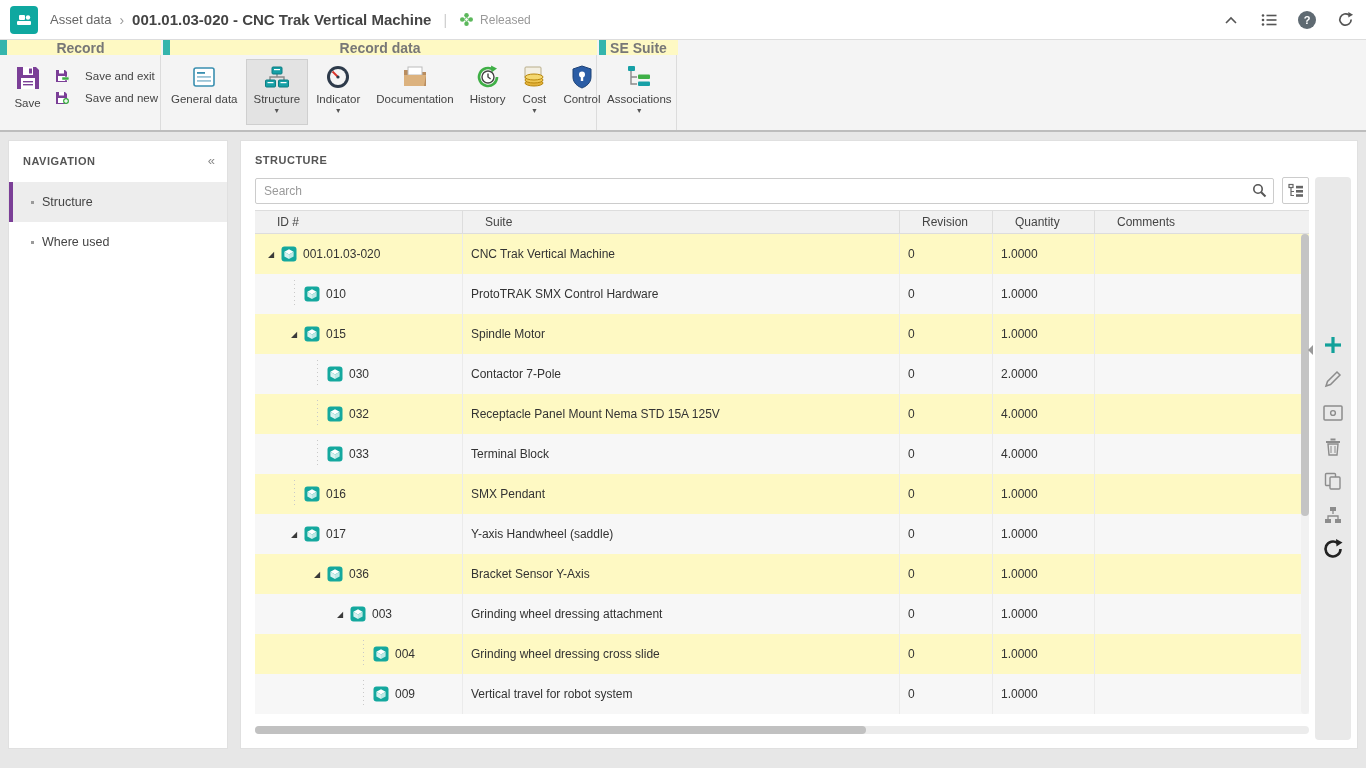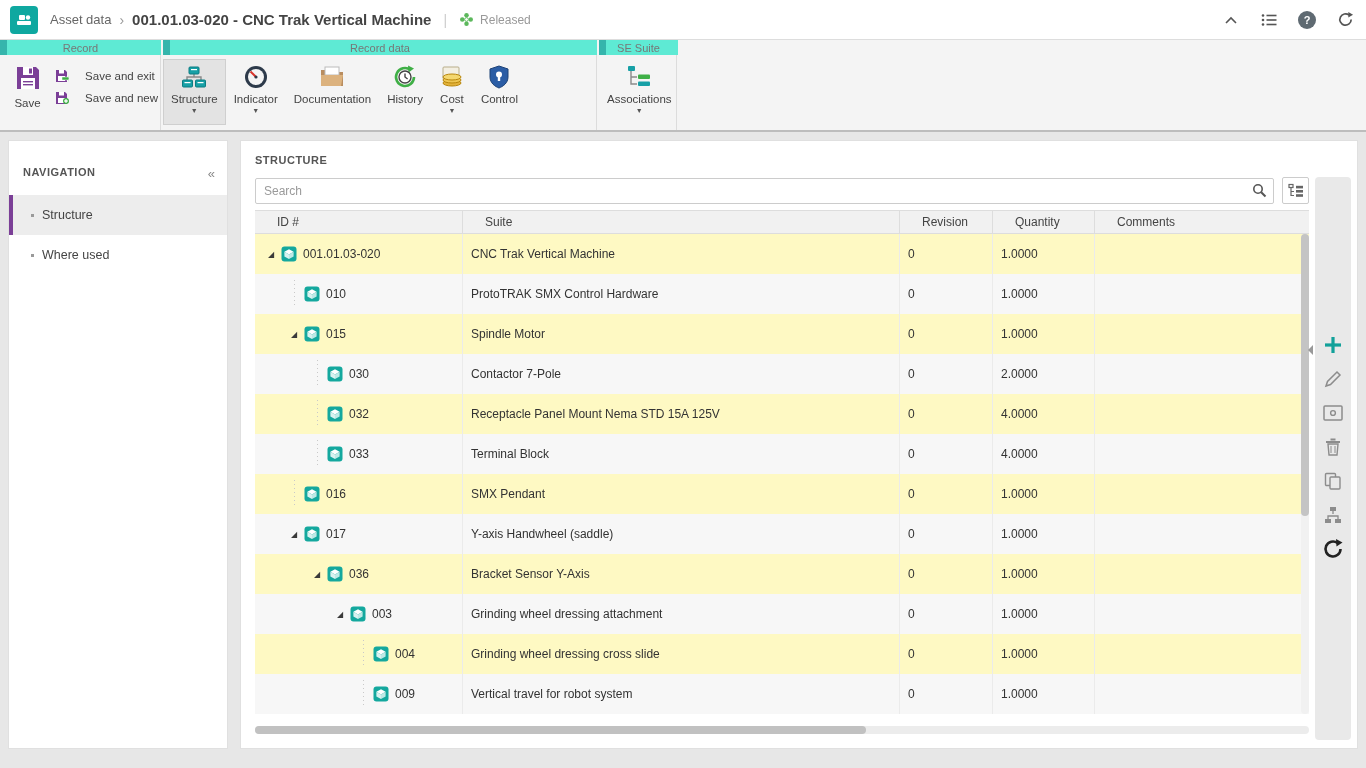--- a/index.html
+++ b/index.html
@@ -15,21 +15,21 @@
   .pipe { color:#ccc; margin:0 12px; font-size:14px; }
   .status-wrap { display:flex; align-items:center; gap:6px; }
   .status-text { font-size:12px; color:#999; }
   .topbar-right { margin-left:auto; display:flex; align-items:center; gap:16px; }
   .tb-iconbtn { width:22px; height:22px; display:flex; align-items:center; justify-content:center; cursor:pointer; }
   .help-circle { width:18px; height:18px; border-radius:50%; background:#5f6a72; color:#fff; font-size:11px; font-weight:bold; display:flex; align-items:center; justify-content:center; }
 
   
   .ribbon { background:#f4f4f4; border-bottom:2px solid #bdbdbd; height:92px; }
   .rb-groupbar { display:flex; height:15px; gap:2px; }
-  .rb-group-label { background:#5eead4; color:#777; font-size:11px; display:flex; align-items:center; justify-content:center; position:relative; }
+  .rb-group-label { background:#fef9c3; color:#777; font-size:14px; display:flex; align-items:center; justify-content:center; position:relative;font-weight:bold; }
   .rb-group-label .gsq { position:absolute; left:0; top:0; width:7px; height:15px; background:#35b5ac; }
   .g-record { width:161px; }
   .g-recorddata { width:434px; }
   .g-sesuite { width:79px; }
   .rb-body { display:flex; height:75px; align-items:stretch; }
   .rb-sec { display:flex; align-items:flex-start; border-right:1px solid #dcdcdc; padding:4px 2px 0 2px; }
   .rb-sec-record { width:161px; padding-left:6px; }
   .rb-sec-data { width:436px; }
   .rb-sec-suite { width:80px; }
   .rb-bigbtn { width:48px; height:64px; display:flex; flex-direction:column; align-items:center; justify-content:flex-start; gap:4px; cursor:pointer; padding-top:4px; }
@@ -38,21 +38,21 @@
   .rb-smallbtn { display:flex; align-items:center; gap:16px; cursor:pointer; }
   .rb-smallbtn span { font-size:11.5px; color:#444; white-space:nowrap; }
   .rb-tab { height:66px; padding:4px 7px 0 7px; display:flex; flex-direction:column; align-items:center; gap:3px; cursor:pointer; border:1px solid transparent; }
   .rb-tab.selected { background:#e3e3e3; border:1px solid #cfcfcf; }
   .rb-tab .tlabel { font-size:11.5px; color:#444; white-space:nowrap; }
   .rb-tab .caret { font-size:7px; color:#555; line-height:6px; }
 
   
   .content { display:flex; height:625px; padding:8px; gap:12px; }
   .sidebar { width:220px; background:#fff; border:1px solid #e0e0e0; display:flex; flex-direction:column; }
-  .side-head { display:flex; justify-content:space-between; padding:25px 12px 14px 14px; }
+  .side-head { display:flex; align-items:center; justify-content:space-between; padding:12px 12px 14px 14px; }
   .side-title { font-size:11px; font-weight:bold; color:#555; letter-spacing:.5px; }
   .side-collapse { color:#888; font-size:13px; cursor:pointer; }
   .nav-item { height:40px; display:flex; align-items:center; padding-left:18px; font-size:12.5px; color:#444; cursor:pointer; border-left:4px solid transparent; position:relative; }
   .nav-item::before { content:""; width:3px; height:3px; background:#9a9a9a; margin-right:8px; }
   .nav-item.selected { background:#ededed; border-left:4px solid #7b3f97; }
 
   .main-panel { flex:1; background:#fff; border:1px solid #e0e0e0; display:flex; flex-direction:column; position:relative; }
   .panel-head { padding:12px 14px 10px 14px; }
   .panel-title { font-size:11px; font-weight:bold; color:#555; letter-spacing:.5px; }
   .panel-body { display:flex; flex:1; min-height:0; }
@@ -190,20 +190,29 @@
             <rect x="8" y="7" width="6" height="6" rx="3" fill="#3faf46"></rect>
             <rect x="10.3" y="8.2" width="1.4" height="3.6" fill="#fff"></rect>
             <rect x="9.2" y="9.3" width="3.6" height="1.4" fill="#fff"></rect>
           </svg>
           <span>Save and new</span>
         </div>
       </div>
     </div>
 
     <div class="rb-sec rb-sec-data">
+      <div class="rb-tab">
+        <svg width="26" height="26" viewBox="0 0 26 26">
+          <rect x="3" y="4" width="20" height="18" rx="2" fill="#fff" stroke="#3a8fb0" stroke-width="1.6"></rect>
+          <rect x="6" y="8" width="8" height="1.8" fill="#3a8fb0"></rect>
+          <rect x="6" y="12" width="14" height="1.8" fill="#9bc4d6"></rect>
+          <rect x="6" y="16" width="14" height="1.8" fill="#9bc4d6"></rect>
+        </svg>
+        <span class="tlabel">General data</span>
+      </div>
       <div class="rb-tab selected">
         <svg width="26" height="26" viewBox="0 0 26 26">
           <path d="M13 9 v4 M6 17 v-4 h14 v4" fill="none" stroke="#8a8a8a" stroke-width="1.4"></path>
           <rect x="8" y="3" width="10" height="7" rx="1" fill="#17a0a6" stroke="#0d7d82"></rect>
           <rect x="1.5" y="16" width="10" height="7" rx="1" fill="#17a0a6" stroke="#0d7d82"></rect>
           <rect x="14.5" y="16" width="10" height="7" rx="1" fill="#17a0a6" stroke="#0d7d82"></rect>
           <rect x="10" y="5" width="6" height="1.2" fill="#fff"></rect>
           <rect x="3.5" y="18" width="6" height="1.2" fill="#fff"></rect>
           <rect x="16.5" y="18" width="6" height="1.2" fill="#fff"></rect>
         </svg>

